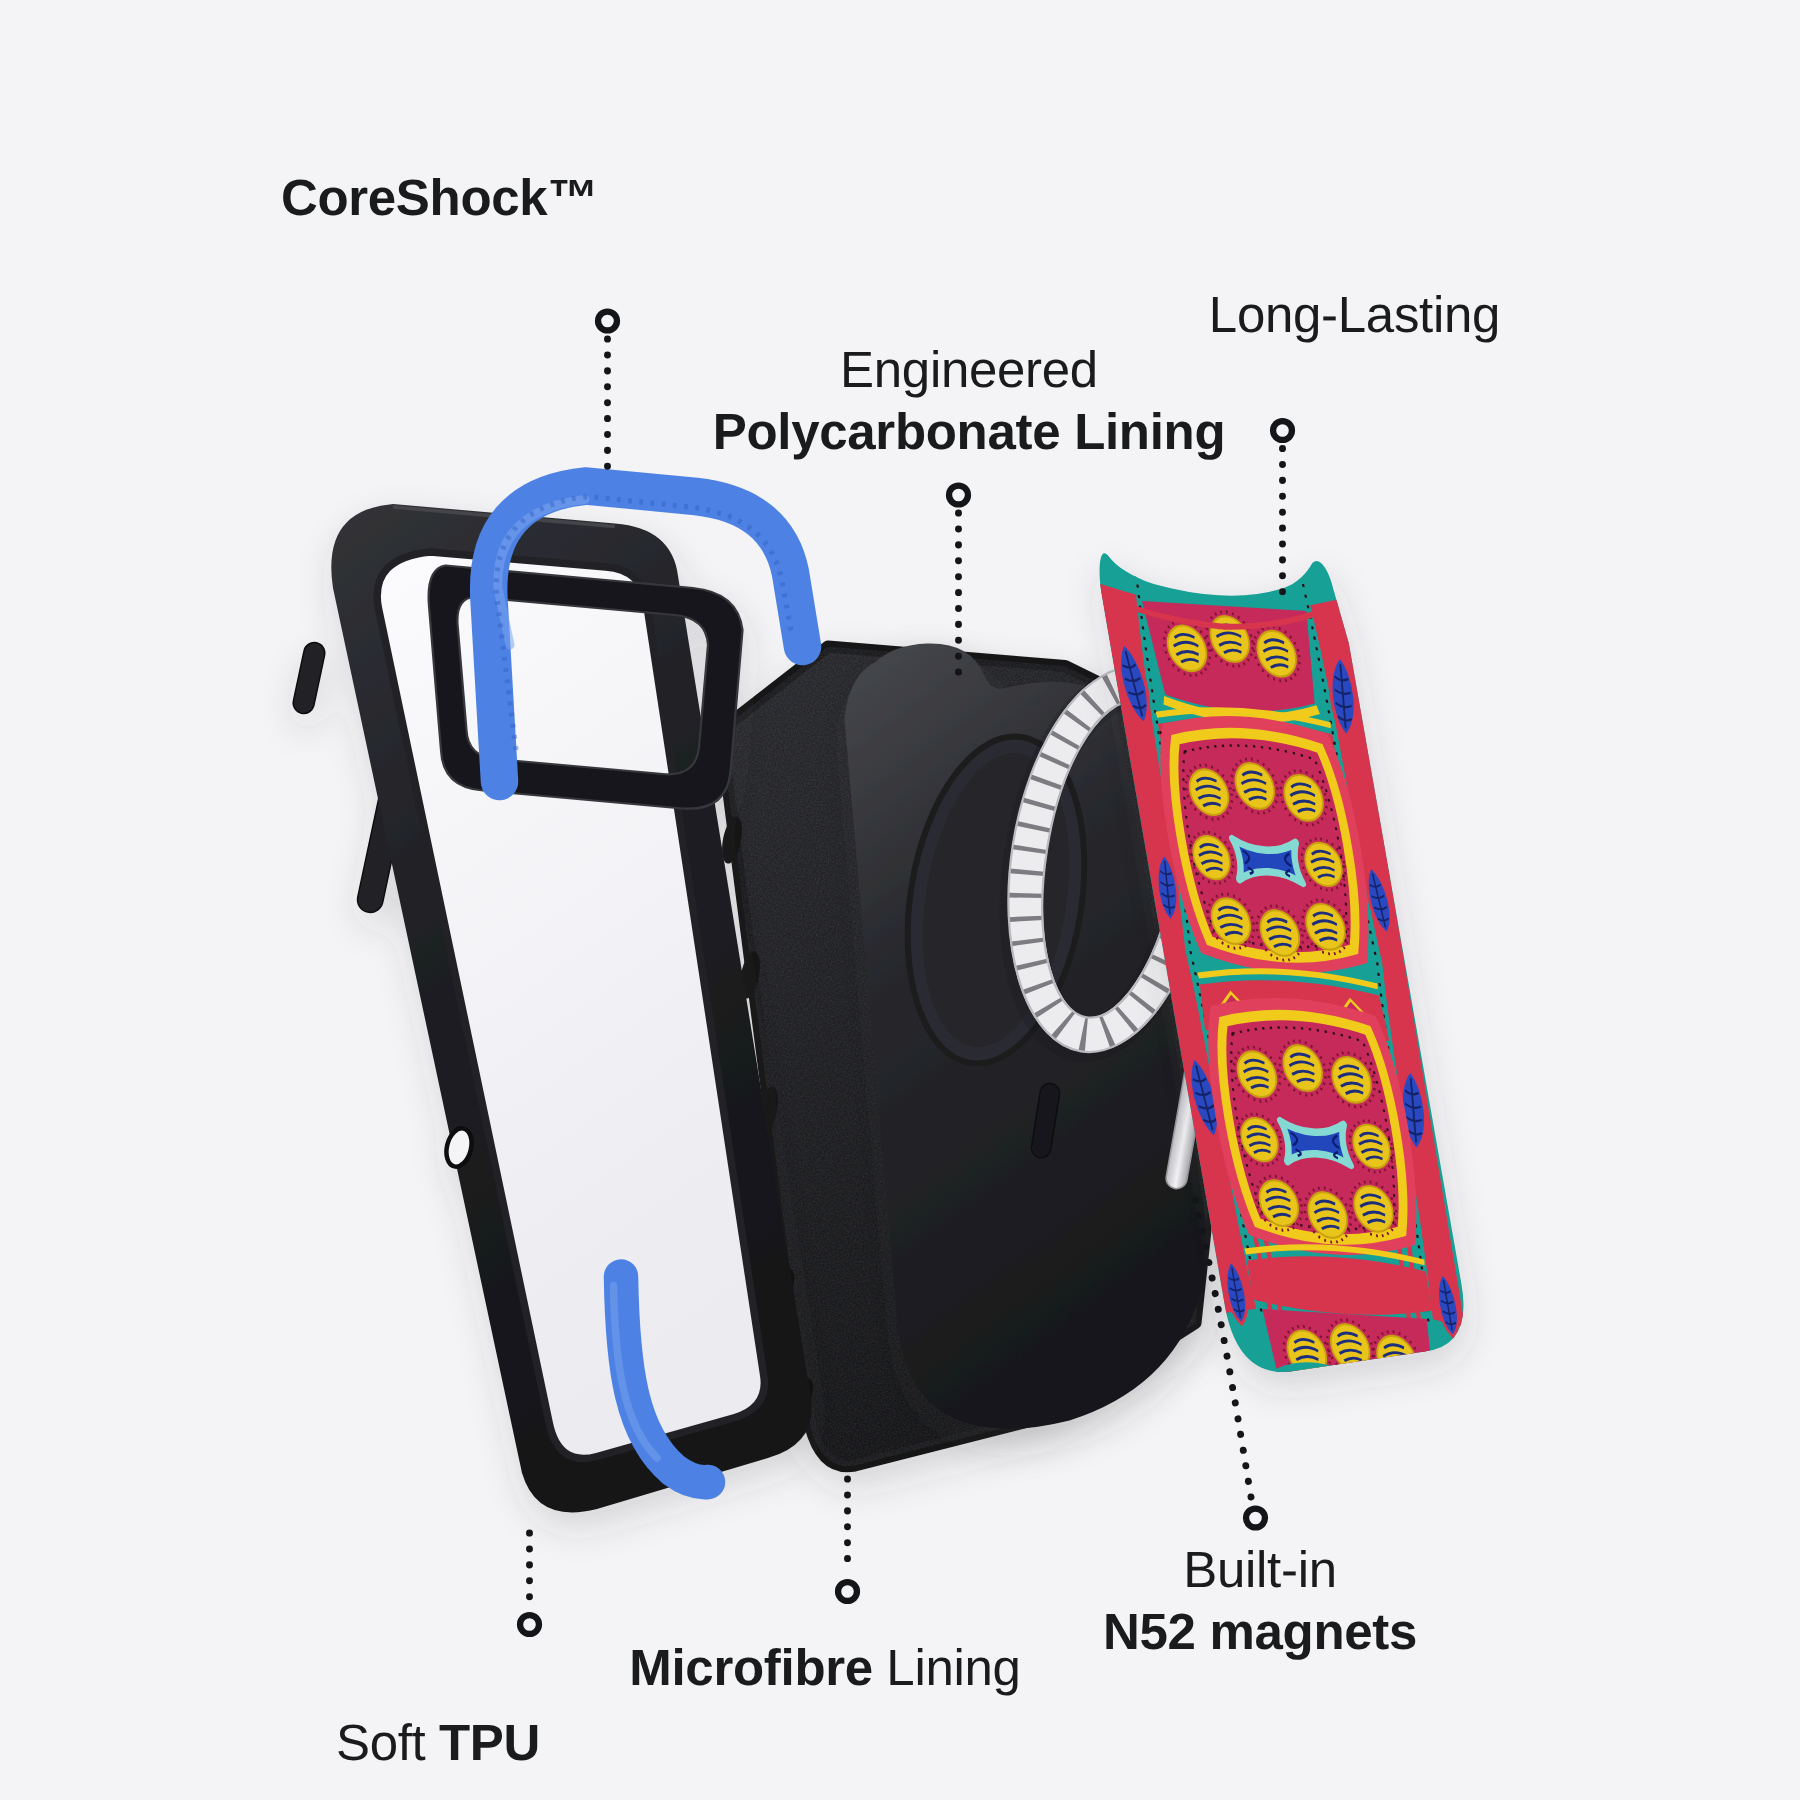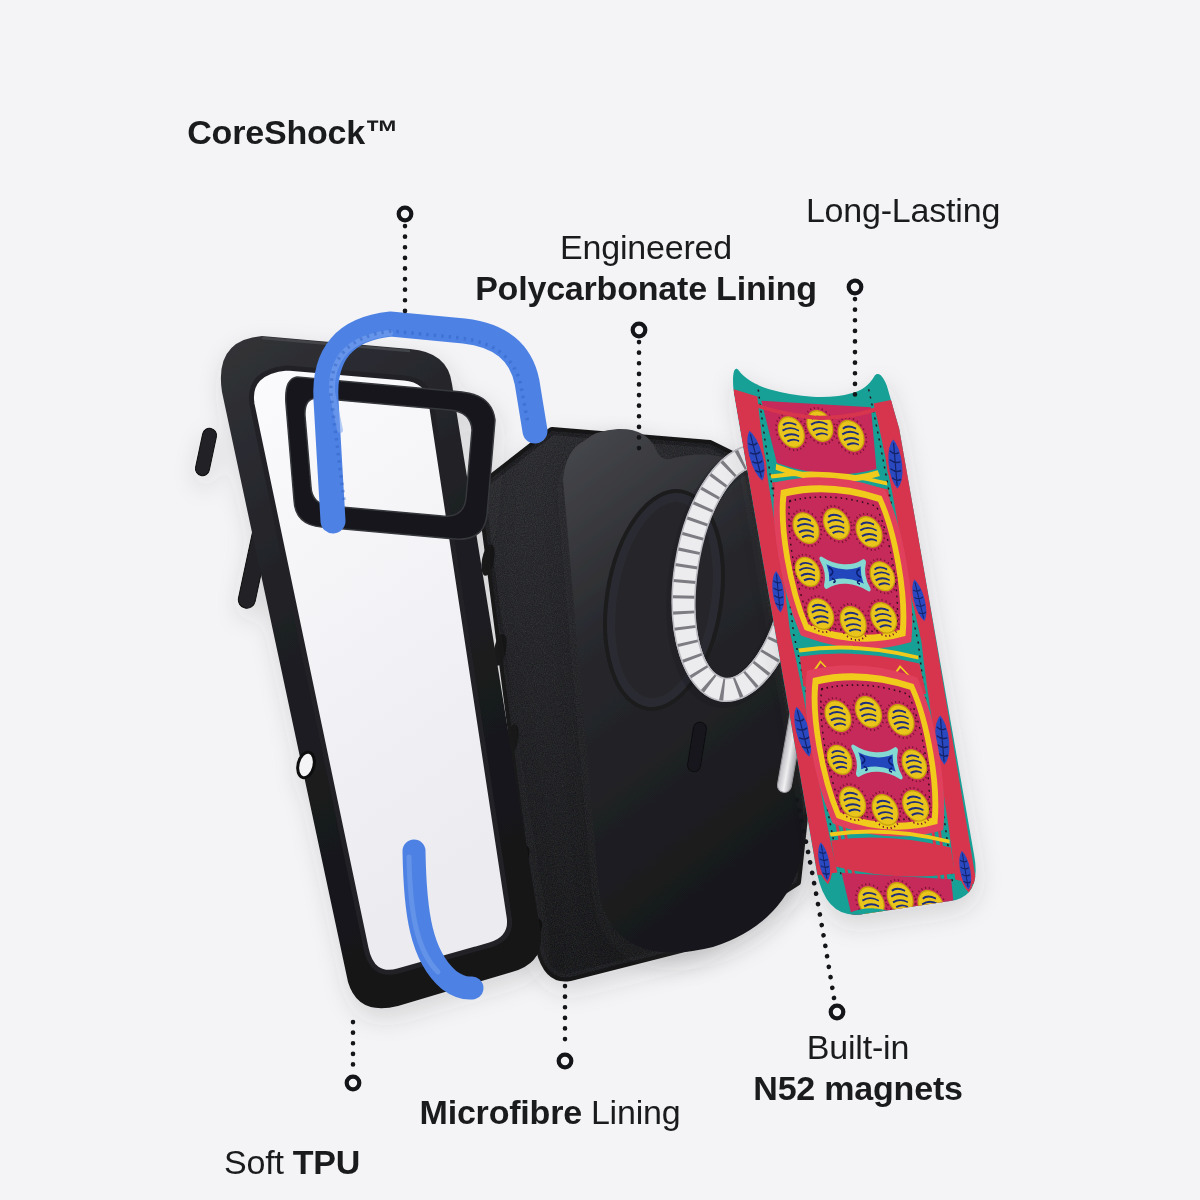--- a/index.html
+++ b/index.html
@@ -293,21 +293,21 @@
     </div>
   </div>
 
   <div class="label" style="left:550px;top:1092px">
     <div class="ln">
       <span class="b">Microfibre</span>
       <span>Lining</span>
     </div>
   </div>
 
-  <div class="label" style="left:858px;top:1027px">
+  <div class="label" style="left:840px;top:1027px">
     <div class="ln">
         <span>Built-in</span>
       </div>
     <div class="ln">
         <span class="b">N52 magnets</span>
       </div>
   </div>
 
 </div>
 

